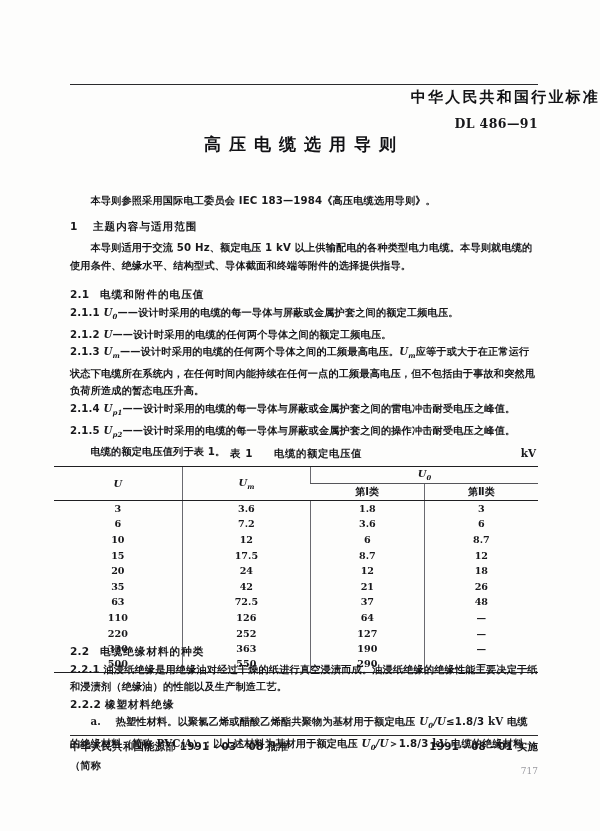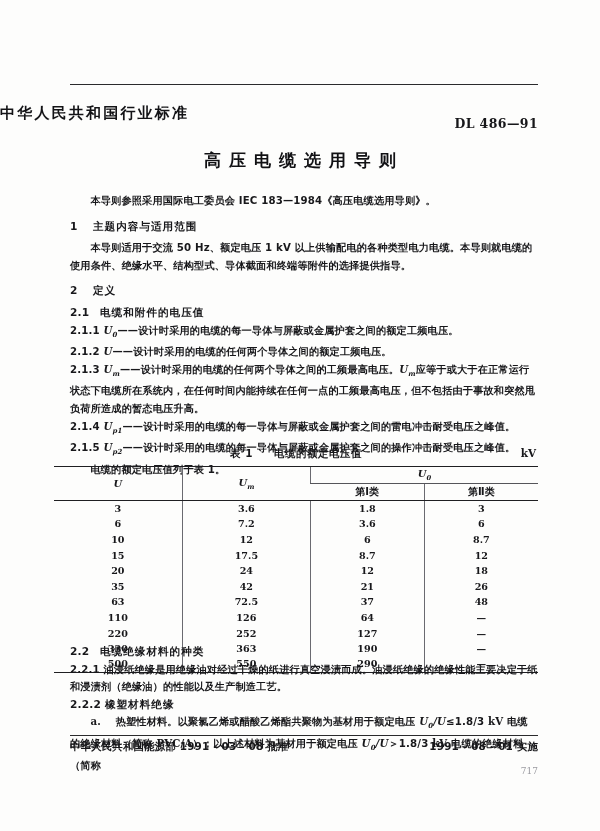--- a/index.html
+++ b/index.html
@@ -23,26 +23,25 @@
     background: #fdfdfc;
   }
 
   
   .hdr {
     position: absolute;
     left: 0; right: 0;
     top: 88px;
   }
   .std-org {
-    text-align: left;
+    text-align: right;
     font-size: 15px;
     font-weight: 700;
     letter-spacing: 2.2px;
     color: #131316;
-    margin-top: 16px;
   }
   .doc-code {
     position: absolute;
     right: 62px;
     top: 28px;
     font-size: 12.5px;
     font-weight: 700;
     letter-spacing: 0.4px;
     color: #17171a;
     font-family: "DejaVu Serif", "Liberation Serif", serif;
@@ -209,23 +208,20 @@
     <p class="sec">
       <span class="num">1</span><span class="ttl">主题内容与适用范围</span>
     </p>
 
     <div class="gap-xs"></div>
 
     <p class="p indent">本导则适用于交流 50 Hz、额定电压 1 kV 以上供输配电的各种类型电力电缆。本导则就电缆的使用条件、绝缘水平、结构型式、导体截面和终端等附件的选择提供指导。</p>
 
     <div class="gap-s"></div>
 
-    <p class="sec">
-      <span class="num">2</span><span class="ttl">定义</span>
-    </p>
 
     <div class="gap-xs"></div>
 
     <p class="sec sub">
       <span class="num">2.1</span><span class="ttl">电缆和附件的电压值</span>
     </p>
 
     <p class="p">
       <span class="sub"><span class="num">2.1.1</span></span>
       <var>U<sub>0</sub></var><span>——设计时采用的电缆的每一导体与屏蔽或金属护套之间的额定工频电压。</span>

